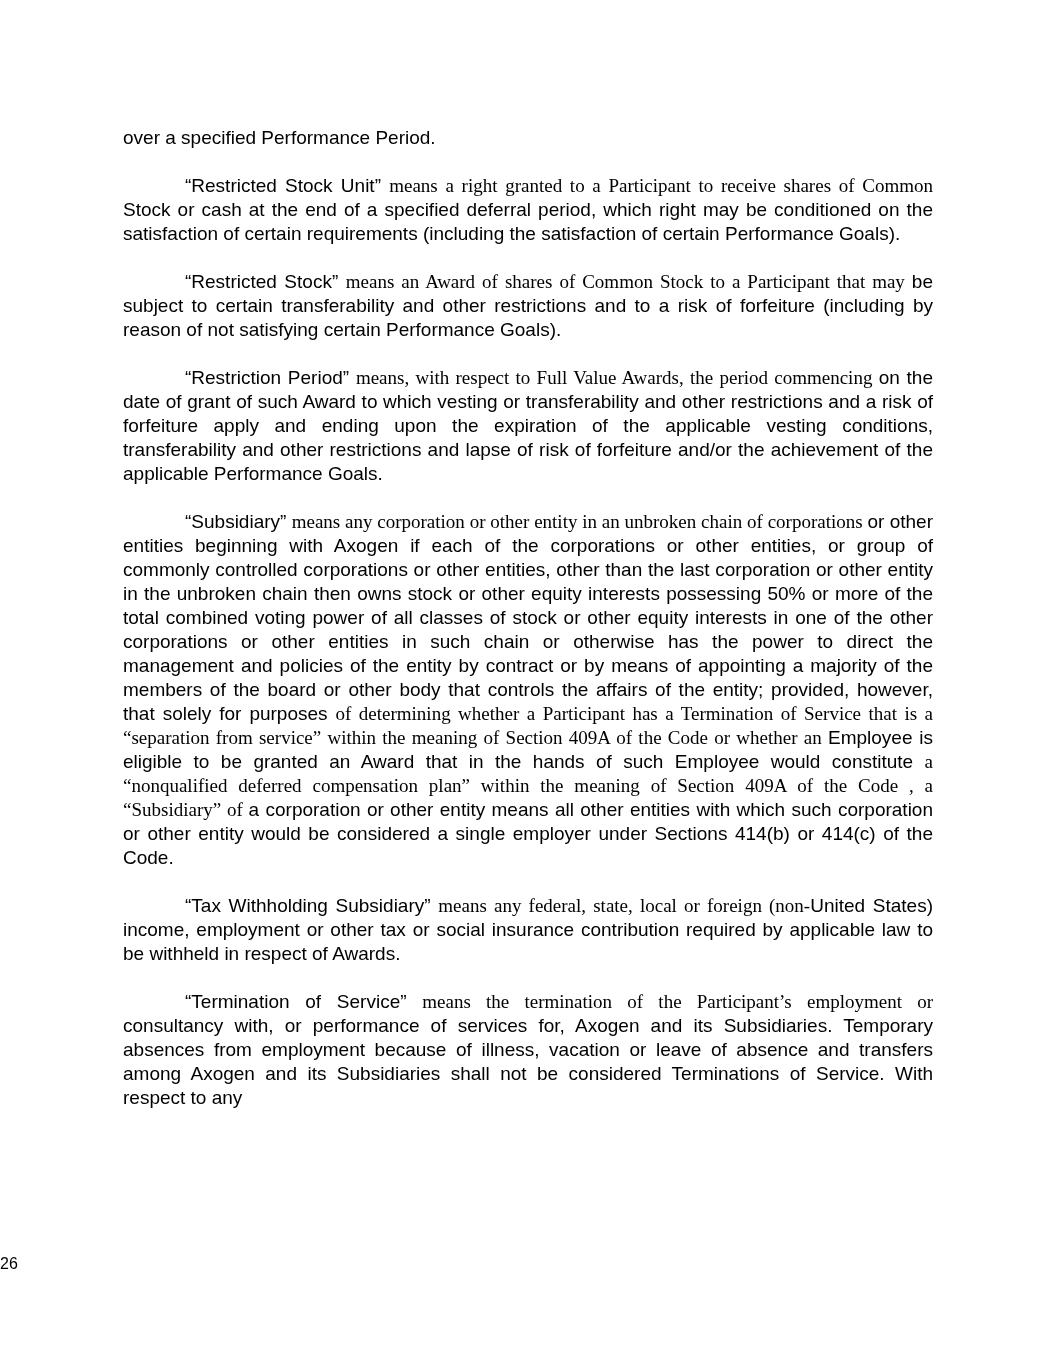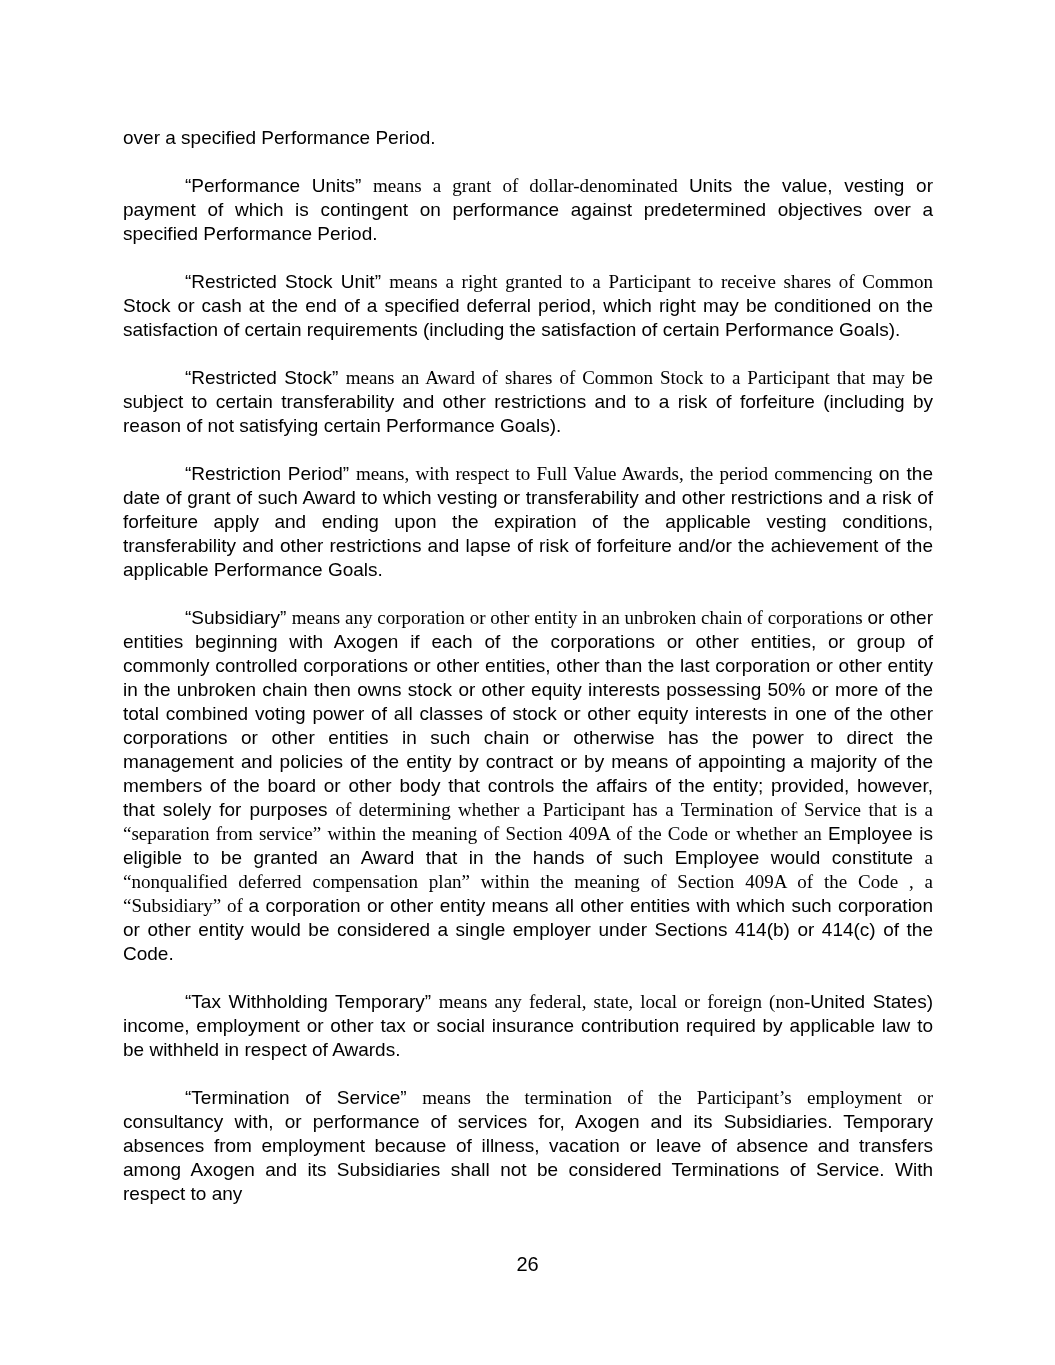--- a/index.html
+++ b/index.html
@@ -35,35 +35,34 @@
     font-family: "Liberation Sans", sans-serif;
   }
   .serif {
     font-family: "Liberation Serif", serif;
   }
   .page-number {
     position: absolute;
     top: 1252px;
     left: 0;
     width: 1055px;
-    text-align: center;
+    text-align: left;
     font-family: "Liberation Sans", sans-serif;
-    font-size: 20px;
+    font-size: 16px;
     line-height: 24px;
     color: #000000;
   }
 </style>
 </head>
 <body>
 
 <div class="page">
   <div class="content">
       <p class="para"><span class="sans">over a specified Performance Period.</span></p>
-      <p class="para indent"><span class="sans">“Performance Units” </span><span class="serif">means a grant of dollar-denominated </span><span class="sans">Units the value, vesting or payment of which is contingent on performance against predetermined objectives over a specified Performance Period.</span></p>
       <p class="para indent"><span class="sans">“Restricted Stock Unit” </span><span class="serif">means a right granted to a Participant to receive shares of Common </span><span class="sans">Stock or cash at the end of a specified deferral period, which right may be conditioned on the satisfaction of certain requirements (including the satisfaction of certain Performance Goals).</span></p>
       <p class="para indent"><span class="sans">“Restricted Stock” </span><span class="serif">means an Award of shares of Common Stock to a Participant that may </span><span class="sans">be subject to certain transferability and other restrictions and to a risk of forfeiture (including by reason of not satisfying certain Performance Goals).</span></p>
       <p class="para indent"><span class="sans">“Restriction Period” </span><span class="serif">means, with respect to Full Value Awards, the period commencing </span><span class="sans">on the date of grant of such Award to which vesting or transferability and other restrictions and a risk of forfeiture apply and ending upon the expiration of the applicable vesting conditions, transferability and other restrictions and lapse of risk of forfeiture and/or the achievement of the applicable Performance Goals.</span></p>
       <p class="para indent"><span class="sans">“Subsidiary” </span><span class="serif">means any corporation or other entity in an unbroken chain of corporations </span><span class="sans">or other entities beginning with Axogen if each of the corporations or other entities, or group of commonly controlled corporations or other entities, other than the last corporation or other entity in the unbroken chain then owns stock or other equity interests possessing 50% or more of the total combined voting power of all classes of stock or other equity interests in one of the other corporations or other entities in such chain or otherwise has the power to direct the management and policies of the entity by contract or by means of appointing a majority of the members of the board or other body that controls the affairs of the entity; provided, however, that solely for purposes </span><span class="serif">of determining whether a Participant has a Termination of Service that is a “separation from service” within the meaning of Section 409A of the Code or whether an </span><span class="sans">Employee is eligible to be granted an Award that in the hands of such Employee would constitute </span><span class="serif">a “nonqualified deferred compensation plan” within the meaning of Section 409A of the Code , a “Subsidiary” of </span><span class="sans">a corporation or other entity means all other entities with which such corporation or other entity would be considered a single employer under Sections 414(b) or 414(c) of the Code.</span></p>
-      <p class="para indent"><span class="sans">“Tax Withholding Temporary” </span><span class="serif">means any federal, state, local or foreign (non-</span><span class="sans">United States) income, employment or other tax or social insurance contribution required by applicable law to be withheld in respect of Awards.</span></p>
+      <p class="para indent"><span class="sans">“Tax Withholding Subsidiary” </span><span class="serif">means any federal, state, local or foreign (non-</span><span class="sans">United States) income, employment or other tax or social insurance contribution required by applicable law to be withheld in respect of Awards.</span></p>
       <p class="para indent"><span class="sans">“Termination of Service” </span><span class="serif">means the termination of the Participant’s employment or </span><span class="sans">consultancy with, or performance of services for, Axogen and its Subsidiaries. Temporary absences from employment because of illness, vacation or leave of absence and transfers among Axogen and its Subsidiaries shall not be considered Terminations of Service. With respect to any</span></p>
     </div>
   <div class="page-number">26</div>
 </div>
 
 </body></html>

